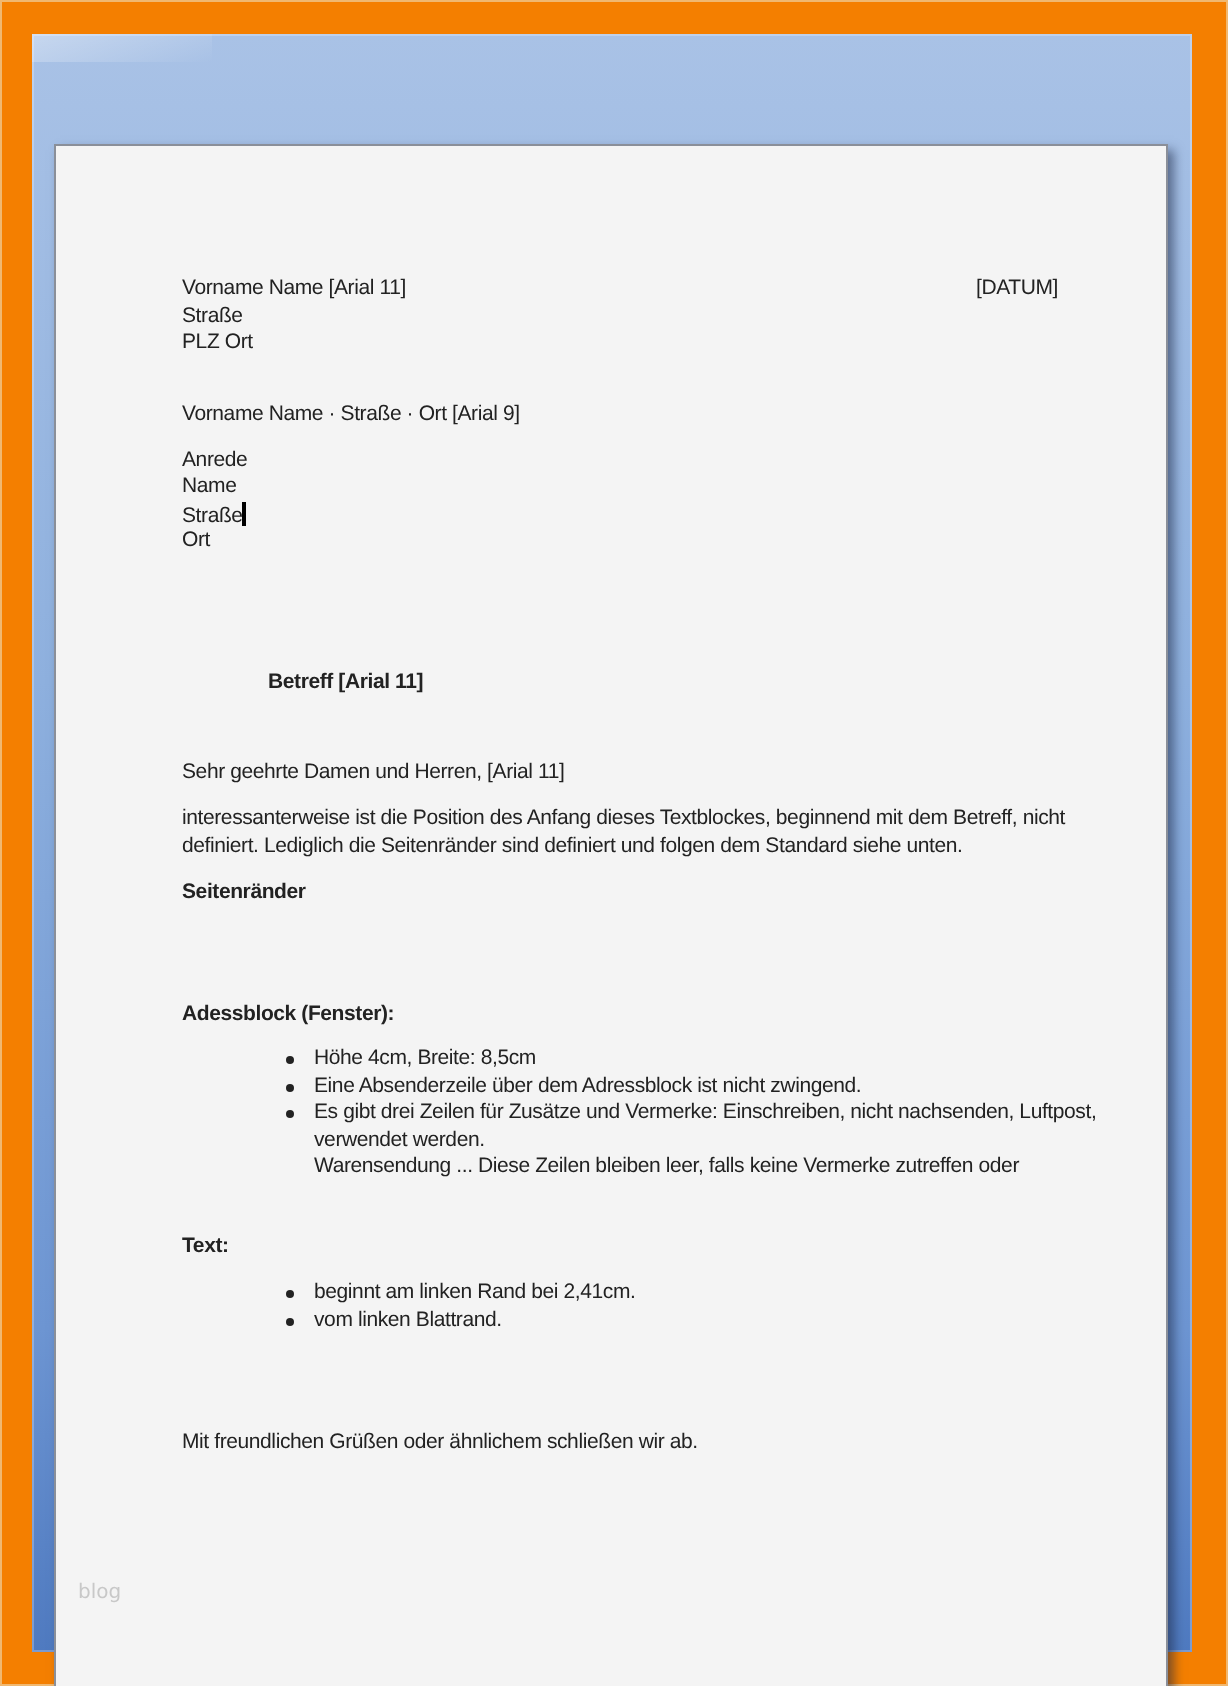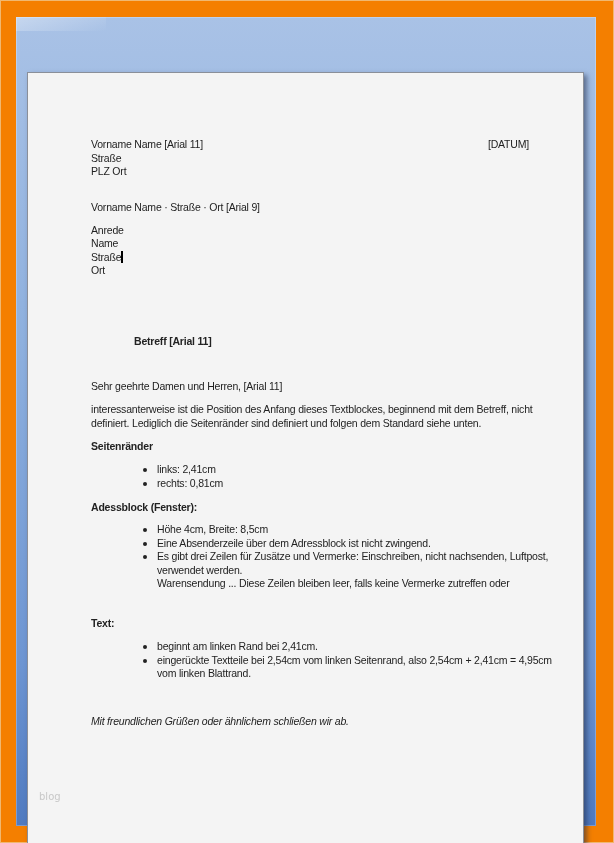--- a/index.html
+++ b/index.html
@@ -73,37 +73,33 @@
   <div class="txt" style="left:63px; top:191px;">Ort</div>
 
   <div class="txt bold" style="left:63px; top:262px;padding-left:43px;">Betreff [Arial 11]</div>
 
   <div class="txt" style="left:63px; top:307px;">Sehr geehrte Damen und Herren, [Arial 11]</div>
 
   <div class="txt" style="left:63px; top:330px;">interessanterweise ist die Position des Anfang dieses Textblockes, beginnend mit dem Betreff, nicht</div>
   <div class="txt" style="left:63px; top:344px;">definiert. Lediglich die Seitenränder sind definiert und folgen dem Standard siehe unten.</div>
 
   <div class="txt bold" style="left:63px; top:367px;">Seitenränder</div>
-  <ul class="bullet-list" style="top:390px; left:-28px;">
-    <li class="bullet-item"><span class="dot"></span><span>links: 2,41cm</span></li>
-    <li class="bullet-item"><span class="dot"></span><span>rechts: 0,81cm</span></li>
-  </ul>
 
   <div class="txt bold" style="left:63px; top:428px;">Adessblock (Fenster):</div>
   <ul class="bullet-list" style="top:450px; left:-28px;">
     <li class="bullet-item"><span class="dot"></span><span>Höhe 4cm, Breite: 8,5cm</span></li>
     <li class="bullet-item"><span class="dot"></span><span>Eine Absenderzeile über dem Adressblock ist nicht zwingend.</span></li>
     <li class="bullet-item"><span class="dot"></span><span>Es gibt drei Zeilen für Zusätze und Vermerke: Einschreiben, nicht nachsenden, Luftpost,</span></li>
     <li class="bullet-item"><span>verwendet werden.</span></li>
     <li class="bullet-item"><span>Warensendung ... Diese Zeilen bleiben leer, falls keine Vermerke zutreffen oder</span></li>
   </ul>
 
   <div class="txt bold" style="left:63px; top:544px;">Text:</div>
   <ul class="bullet-list" style="top:567px; left:-28px;">
     <li class="bullet-item"><span class="dot"></span><span>beginnt am linken Rand bei 2,41cm.</span></li>
-    <li class="bullet-item"><span class="dot"></span><span>eingerückte Textteile bei 2,54cm vom linken Seitenrand, also 2,54cm + 2,41cm = 4,95cm</span></li>
+    <li class="bullet-item"><span class="dot"></span></li>
     <li class="bullet-item"><span>vom linken Blattrand.</span></li>
   </ul>
 
-  <div class="txt" style="left:63px; top:642px;font-style:italic;">Mit freundlichen Grüßen oder ähnlichem schließen wir ab.</div>
+  <div class="txt" style="left:63px; top:642px;">Mit freundlichen Grüßen oder ähnlichem schließen wir ab.</div>
 </div>
 
 <div class="watermark">blog</div>
 
 </body></html>

